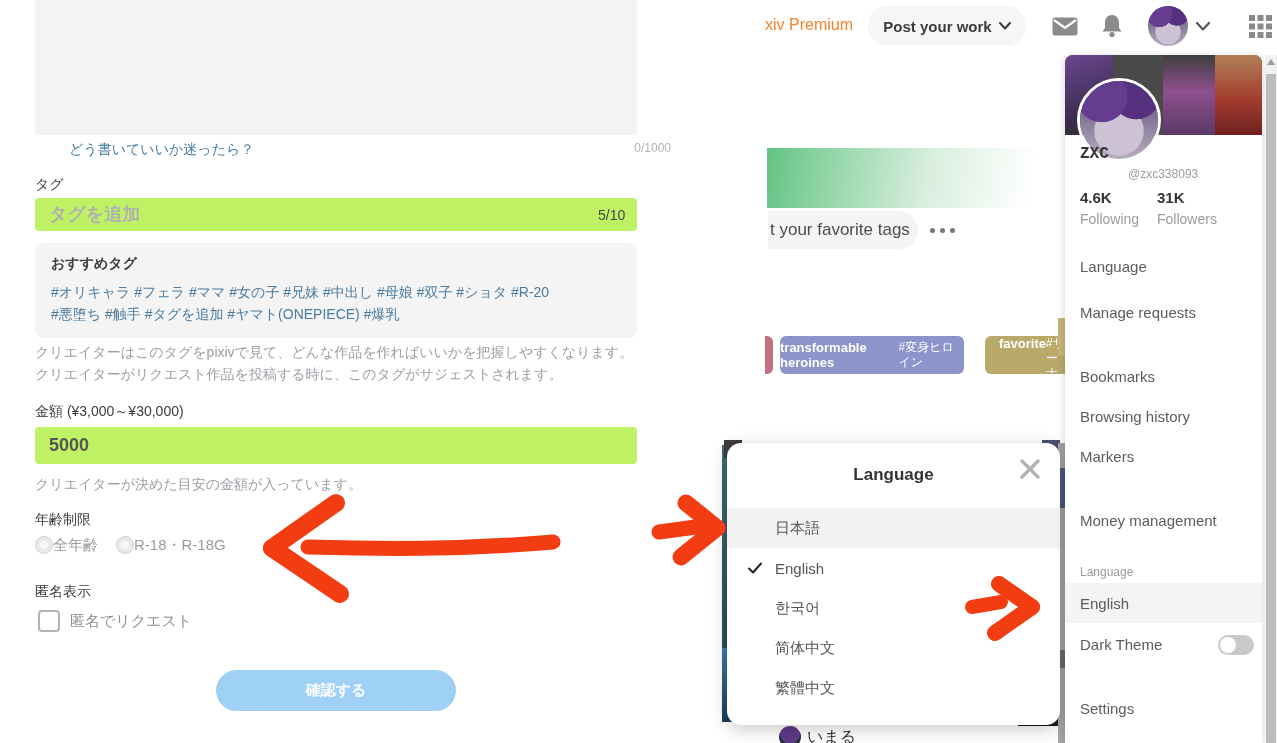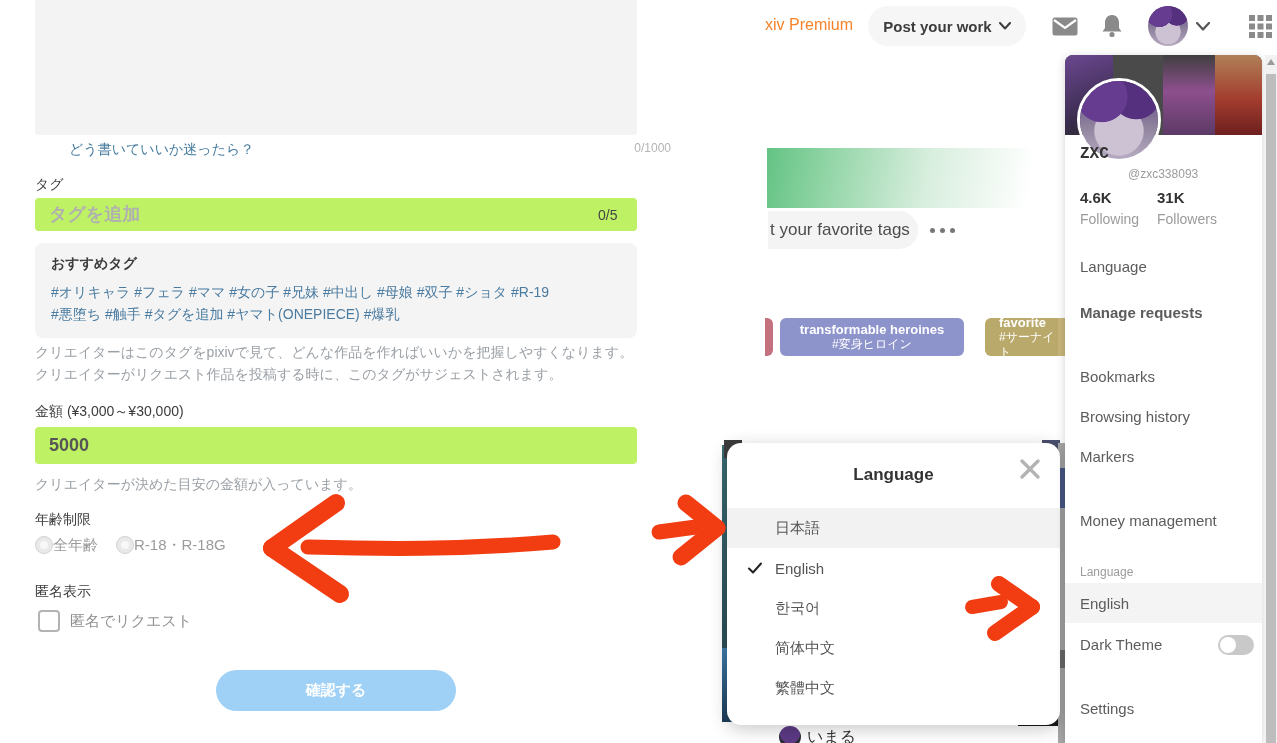--- a/index.html
+++ b/index.html
@@ -24,21 +24,21 @@
   .radio::after{content:"";position:absolute;left:4px;top:4px;width:8px;height:8px;border-radius:50%;background:#f8f8f8;}
   .lf-checkrow{position:absolute;left:38px;top:610px;display:flex;align-items:center;gap:10px;color:#8f8f8f;font-size:15px;}
   .checkbox{width:22px;height:22px;border:2px solid #b3b3b3;border-radius:4px;background:#fff;}
   .lf-submit{position:absolute;left:216px;top:670px;width:240px;height:41px;border:none;border-radius:21px;background:#9fd1f6;color:#fff;font-size:15px;font-weight:bold;}
 
   
   .mid-banner{position:absolute;left:767px;top:148px;width:291px;height:60px;background:linear-gradient(100deg,#63c384 0%,#8fd4a4 20%,#d8eede 55%,#ffffff 90%);}
   .mid-pill{position:absolute;left:768px;top:211px;width:150px;height:38px;background:#f4f4f4;border-radius:0 19px 19px 0;display:flex;align-items:center;color:#4d4d4d;font-size:17px;padding-left:2px;}
   .mid-dots{position:absolute;left:930px;top:222px;width:34px;height:16px;display:flex;align-items:center;gap:5px;}
   .mid-dots i{width:5px;height:5px;border-radius:50%;background:#777;}
-  .tagpill{position:absolute;top:318px;height:38px;border-radius:6px;color:#fff;display:flex;flex-direction:column;justify-content:center;align-items:center;line-height:15px;}
+  .tagpill{position:absolute;top:336px;height:38px;border-radius:6px;color:#fff;display:flex;flex-direction:row;justify-content:center;align-items:center;line-height:15px;}
   .tagpill .en{font-size:13px;font-weight:bold;}
   .tagpill .ja{font-size:12px;}
   .tp-pink{left:765px;width:8px;background:#c4717f;border-radius:0 6px 6px 0;}
   .tp-purple{left:780px;width:184px;background:#8d93cb;}
   .tp-olive{left:985px;width:80px;background:#b9a96b;border-radius:6px 0 0 6px;align-items:flex-start;padding-left:14px;}
   .mid-user{position:absolute;left:779px;top:726px;display:flex;align-items:center;gap:6px;color:#333;font-size:16px;}
   .mini-avatar{width:22px;height:22px;border-radius:50%;background:radial-gradient(circle at 50% 35%,#5d3a86 0 55%,#2c2c38 56%);}
 
   
   .tb-premium{position:absolute;left:765px;top:16px;color:#f7822a;font-size:16px;}
@@ -92,26 +92,26 @@
 
   <div class="lf-textarea"></div>
 
   <div class="lf-hintrow">
     <span class="lf-hint">どう書いていいか迷ったら？</span>
     <span class="lf-counter">0/1000</span>
   </div>
 
   <div class="lf-label" style="top:176px;">タグ</div>
   <input class="lf-input" style="top: 198px; height: 33px;" placeholder="タグを追加">
-  <div class="lf-incounter" style="left:598px;top:207px;">0/5</div>
+  <div class="lf-incounter" style="left:598px;top:207px;">5/10</div>
 
   <div class="lf-recbox">
     <div class="lf-rectitle">おすすめタグ</div>
     <div class="lf-rectags">
-      <span>#オリキャラ #フェラ #ママ #女の子 #兄妹 #中出し #母娘 #双子 #ショタ #R-19</span><br>
+      <span>#オリキャラ #フェラ #ママ #女の子 #兄妹 #中出し #母娘 #双子 #ショタ #R-20</span><br>
       <span>#悪堕ち #触手 #タグを追加 #ヤマト(ONEPIECE) #爆乳</span>
     </div>
   </div>
 
   <div class="lf-note" style="top:341px;width:602px;">
     <span>クリエイターはこのタグをpixivで見て、どんな作品を作ればいいかを把握しやすくなります。</span><br>
     <span>クリエイターがリクエスト作品を投稿する時に、このタグがサジェストされます。</span>
   </div>
 
   <div class="lf-label" style="top:403px;">金額 (¥3,000～¥30,000)</div>
@@ -251,21 +251,21 @@
 
     <div class="dd-name">ZXC</div>
     <div class="dd-handle">@zxc338093</div>
 
     <div class="dd-stat-num" style="left:15px;">4.6K</div>
     <div class="dd-stat-lab" style="left:15px;">Following</div>
     <div class="dd-stat-num" style="left:92px;">31K</div>
     <div class="dd-stat-lab" style="left:92px;">Followers</div>
 
     <div class="dd-item" style="top:203px;">Language</div>
-    <div class="dd-item" style="top:249px;font-weight:bold;">Manage requests</div>
+    <div class="dd-item" style="top:249px;">Manage requests</div>
     <div class="dd-item" style="top:313px;">Bookmarks</div>
     <div class="dd-item" style="top:353px;">Browsing history</div>
     <div class="dd-item" style="top:393px;">Markers</div>
     <div class="dd-item" style="top:457px;">Money management</div>
 
     <div class="dd-seclabel">Language</div>
     <div class="dd-langrow">
       <span>English</span>
     </div>
 

